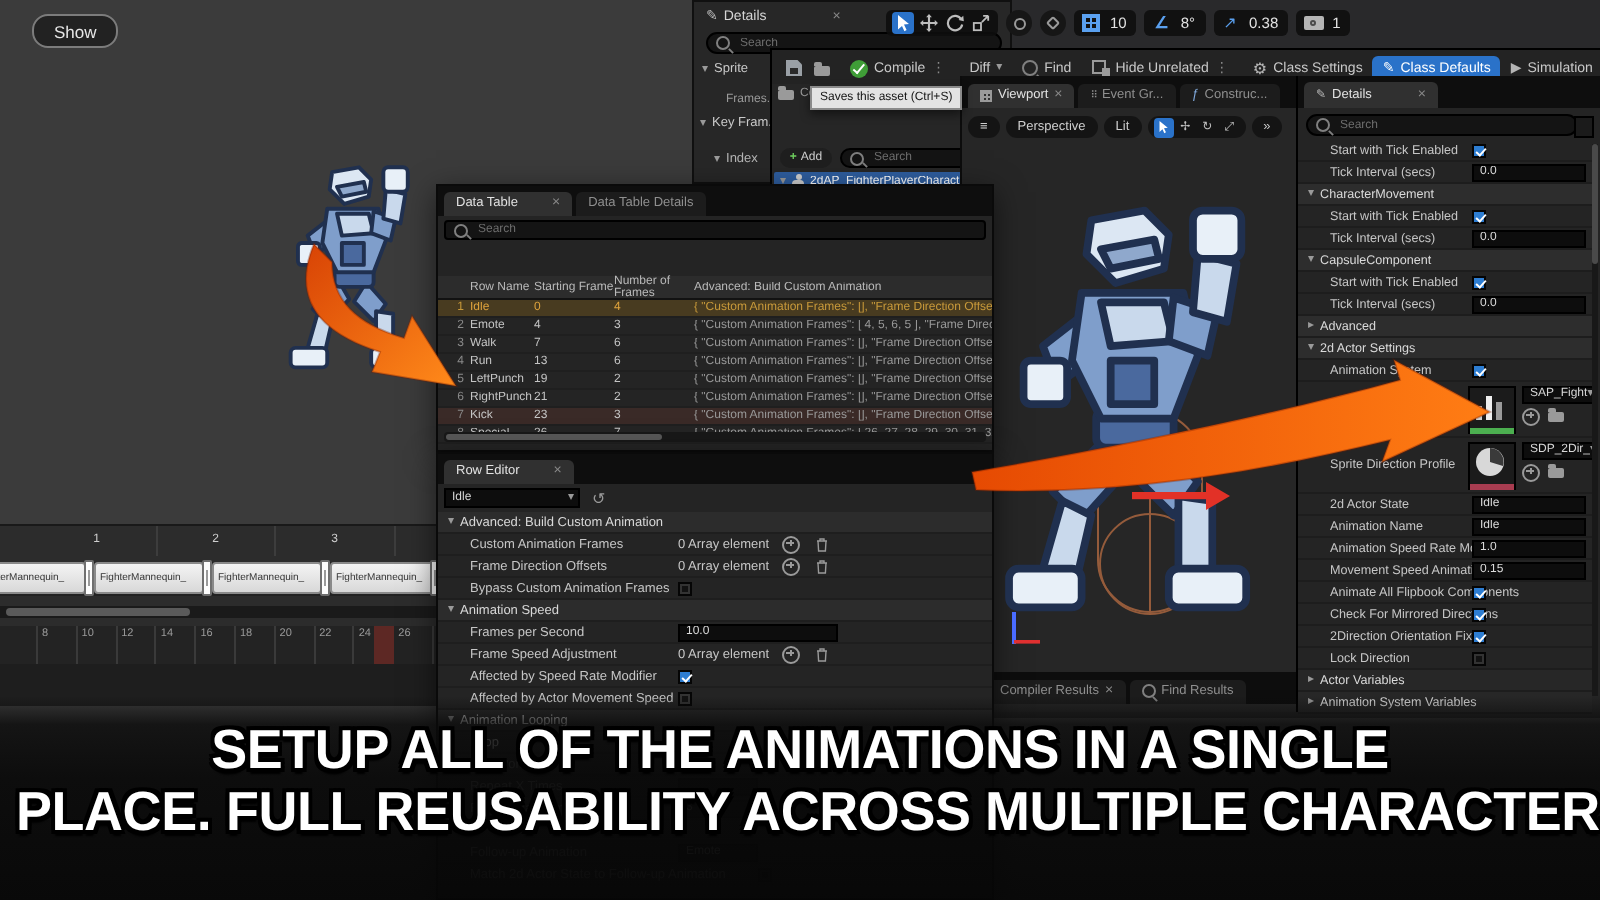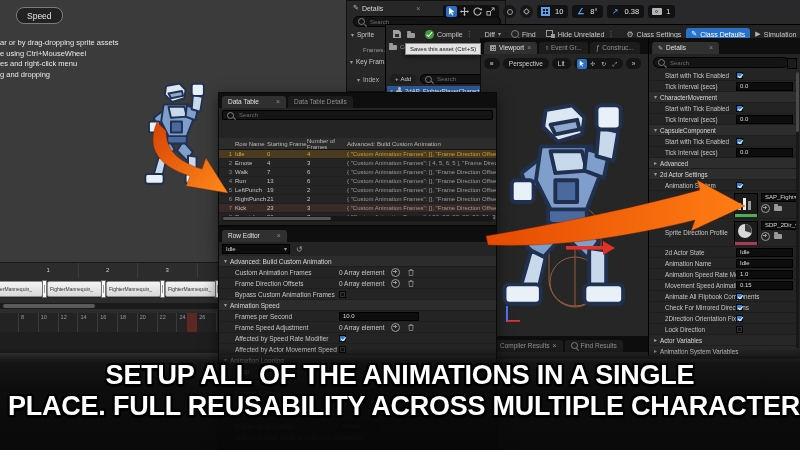--- a/index.html
+++ b/index.html
@@ -107,29 +107,23 @@
 </head>
 <body>
 
 <div id="app">
 
   <div class="abs" style="left:346px;top:0;width:454px;height:26px;background:#29292b"></div>
 
   <div class="abs" style="left:0;top:0;width:346px;height:262px;background:#3b3b3b;border-right:1px solid #222"></div>
 
   <div class="abs" style="left:16px;top:7px;height:13px;padding:1px 10px;border:1px solid #7c7c7c;border-radius:8px;background:rgba(30,30,30,.85);color:#e6e6e6;font-size:8.5px;display:flex;align-items:center">
-    <span>Speed</span>
+    <span>Show</span>
   </div>
 
-  <div class="abs" style="left:0;top:38px;font-size:7.5px;line-height:10.5px;color:#e8e8e8">
-    <div>ar or by drag-dropping sprite assets</div>
-    <div>e using Ctrl+MouseWheel</div>
-    <div>es and right-click menu</div>
-    <div>g and dropping</div>
-  </div>
 
   <div class="abs" style="left:443px;top:5px;display:flex;gap:4px;z-index:6">
     <div class="tgrp">
       <span class="tico on">
         <svg class="cursvg" width="8" height="9" viewBox="0 0 8 9">
             <path d="M1,0.5 L6.5,5 L4,5.3 L5.3,8 L4.2,8.6 L3,6 L1,7.8 Z" fill="#fff"></path>
           </svg>
       </span>
       <span class="tico">
         <svg width="9" height="9" viewBox="0 0 10 10">

